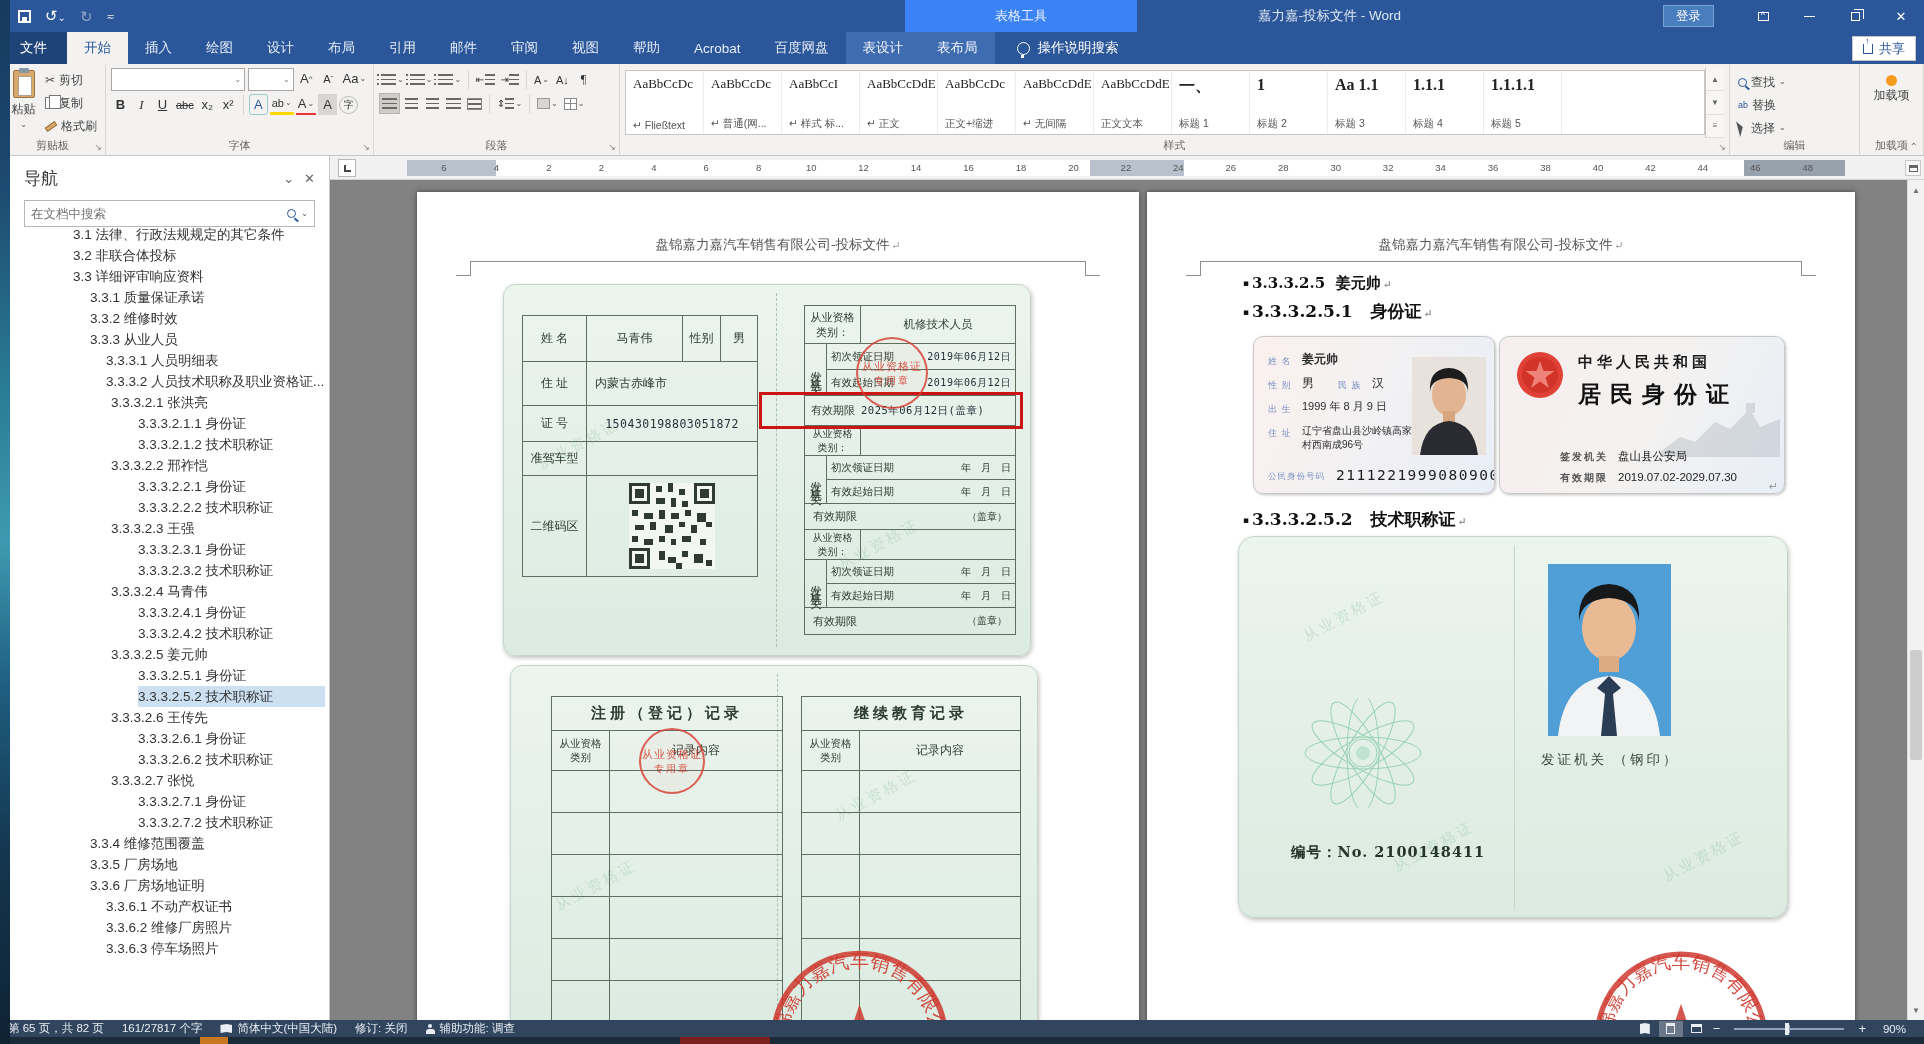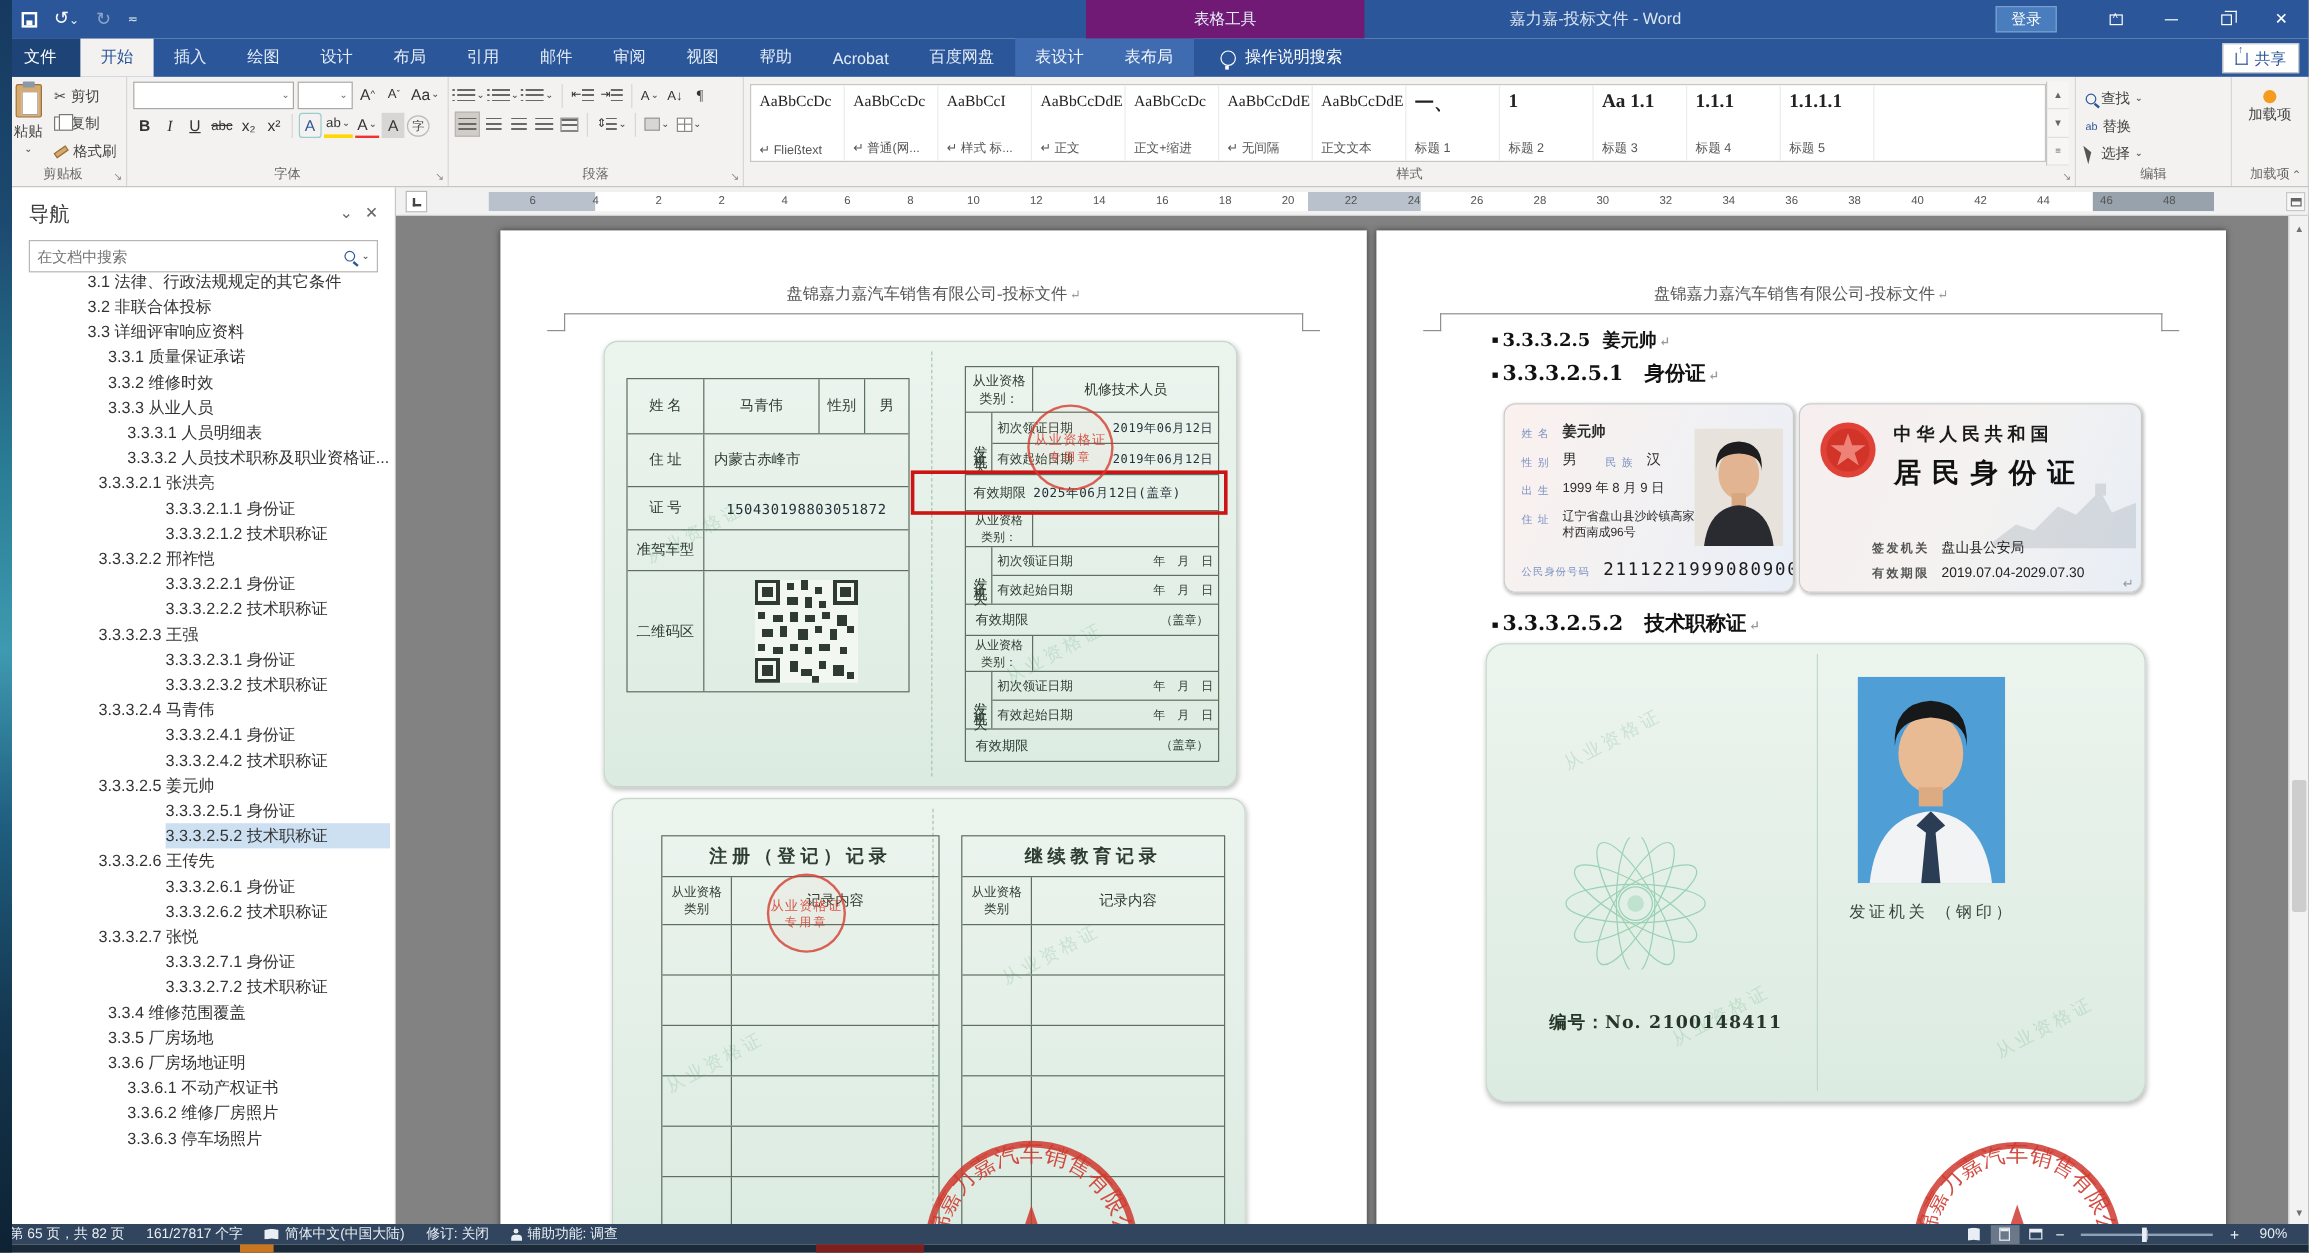--- a/index.html
+++ b/index.html
@@ -13,21 +13,21 @@
   .bstrip .blip1{position:absolute;left:200px;width:28px;height:7px;background:#c8761f}
   .bstrip .blip2{position:absolute;left:680px;width:90px;height:7px;background:#7e1f1f}
   
   .titlebar{position:absolute;left:0;top:0;width:1924px;height:32px;background:#2b579a;color:#fff;z-index:40}
   .qat{position:absolute;left:18px;top:0;height:32px;display:flex;align-items:center;gap:14px}
   .sicon{display:inline-block;width:13px;height:13px;border:2px solid #fff;position:relative}
   .sicon::after{content:"";position:absolute;left:2px;bottom:0;width:5px;height:4px;background:#fff}
   .qbtn{font-size:15px;color:#fff;line-height:1}
   .dim{opacity:.45}
   .qcaret{font-size:10px;opacity:.9}
-  .ctxhead{position:absolute;left:905px;top:0;width:232px;height:32px;background:#701a75;color:#e8f0fa;font-size:13px;display:flex;align-items:center;justify-content:center}
+  .ctxhead{position:absolute;left:905px;top:0;width:232px;height:32px;background:#3b82f6;color:#e8f0fa;font-size:13px;display:flex;align-items:center;justify-content:center}
   .doctitle{position:absolute;left:1258px;top:0;height:32px;display:flex;align-items:center;font-size:13.5px;color:#dce6f2}
   .signin{position:absolute;right:210px;top:5px;height:22px;padding:0 12px;background:#4a7dbd;border:1px solid #7aa0d0;font-size:12.5px;display:flex;align-items:center;color:#fff}
   .winbtns{position:absolute;right:0;top:0;height:32px;display:flex}
   .wb{width:46px;height:32px;display:flex;align-items:center;justify-content:center;color:#fff;font-size:13px}
   .rbx{width:11px;height:9px;border:1px solid #fff;position:relative}
   .rbx i{position:absolute;left:2px;top:-4px;font-size:8px;font-style:normal}
   .mini{width:11px;height:1px;background:#fff}
   .rest{width:9px;height:9px;border:1px solid #fff;position:relative;background:transparent}
   .rest::before{content:"";position:absolute;left:2px;top:-4px;width:9px;height:9px;border:1px solid #fff;border-bottom:none;border-left:none}
   
@@ -115,21 +115,21 @@
   .nsearch input{flex:1;border:none;outline:none;font-size:12.5px;color:#333;font-family:inherit}
   .nsearch input::placeholder{color:#767472}
   .ntabs{height:32px;display:flex;gap:26px;padding:0 16px;align-items:flex-end;border-bottom:1px solid #e1dfdd}
   .ntab{font-size:13.5px;color:#444;padding-bottom:7px;border-bottom:3px solid transparent}
   .ntab.active{color:#1f3864;border-bottom-color:#2b579a;font-weight:bold}
   .ntree{flex:1;overflow:hidden;padding-top:6px}
   .ntree-inner{margin-top:-9px}
   .trow{position:relative;height:21px;display:flex;align-items:center;font-size:13.5px;color:#333;white-space:nowrap;overflow:hidden;margin-right:4px}
   .trow.selected{background:#cde0f2}
   .trow.lv1{margin-left:63px}.trow.lv2{margin-left:80px}.trow.lv3{margin-left:96px}
-  .trow.lv4{margin-left:72px}.trow.lv5{margin-left:128px}
+  .trow.lv4{margin-left:101px}.trow.lv5{margin-left:128px}
   
   .docarea{position:relative;flex:1;background:#828282;overflow:hidden}
   .page{position:absolute;top:12px;background:#fff;box-shadow:0 0 5px rgba(0,0,0,.5)}
   .p1{left:87px;width:722px;height:900px}
   .p2{left:817px;width:708px;height:900px}
   .pghead{position:absolute;top:44px;left:53px;right:53px;text-align:center;border-bottom:1px solid #8f8f8f;padding-bottom:7px;font-family:"Liberation Serif","DejaVu Serif",serif;font-size:13.5px;color:#565656}
   .pghead::before{content:"";position:absolute;left:-14px;bottom:-15px;width:14px;height:14px;border-right:1px solid #8f8f8f;border-bottom:1px solid #8f8f8f}
   .pghead::after{content:"";position:absolute;right:-14px;bottom:-15px;width:14px;height:14px;border-left:1px solid #8f8f8f;border-bottom:1px solid #8f8f8f}
   .pmark{color:#9a9a9a;font-size:11px;margin-left:2px}
   .greenbox{position:absolute;background:linear-gradient(180deg,#ecf4ee 0%,#e2efe6 60%,#dcebe1 100%);border:1px solid #c4d6c9;border-radius:12px;box-shadow:1px 2px 4px rgba(0,0,0,.25)}
@@ -1058,21 +1058,21 @@
               <circle cx="24" cy="24" r="18" fill="#d23429"></circle>
               <path d="M24,10 l3.5,10 h11 l-9,6.5 3.5,10.5 -9,-6.6 -9,6.6 3.5,-10.5 -9,-6.5 h11 z" fill="#ef8277"></path>
             </svg>
             <span class="country" style="left:78px;top:16px">中华人民共和国</span>
             <span class="cardname" style="left:78px;top:42px">居民身份证</span>
             <svg style="position:absolute;right:4px;top:60px;opacity:.3" width="120" height="60" viewBox="0 0 120 60">
               <path d="M0,55 L20,40 L35,45 L55,25 L70,32 L90,12 L100,30 L120,22 L120,60 L0,60 Z" fill="#9aa3ad"></path>
               <rect x="86" y="6" width="9" height="10" fill="#9aa3ad"></rect>
             </svg>
             <span class="brow" style="left:60px;top:112px"><b>签发机关</b><span>盘山县公安局</span></span>
-            <span class="brow" style="left:60px;top:134px"><b>有效期限</b><span>2019.07.04-2029.07.30</span></span>
+            <span class="brow" style="left:60px;top:134px"><b>有效期限</b><span>2019.07.02-2029.07.30</span></span>
           </div>
           <span class="pmark" style="position:absolute;left:620px;top:288px">↵</span>
 
           <div class="h3" style="top:316px;font-size:17px"><span class="hbul">▪</span><span>3.3.3.2.5.2   技术职称证</span><span class="pmark">↵</span></div>
 
           <div class="greenbox" style="left:91px;top:344px;width:550px;height:382px;border-radius:16px">
             <div class="fold" style="left:275px;border-left:1px solid #c2d8c7"></div>
             <span class="wmark" style="left:60px;top:70px">从业资格证</span>
             <span class="wmark" style="left:150px;top:300px">从业资格证</span>
             <span class="wmark" style="left:330px;top:90px">从业资格证</span>

